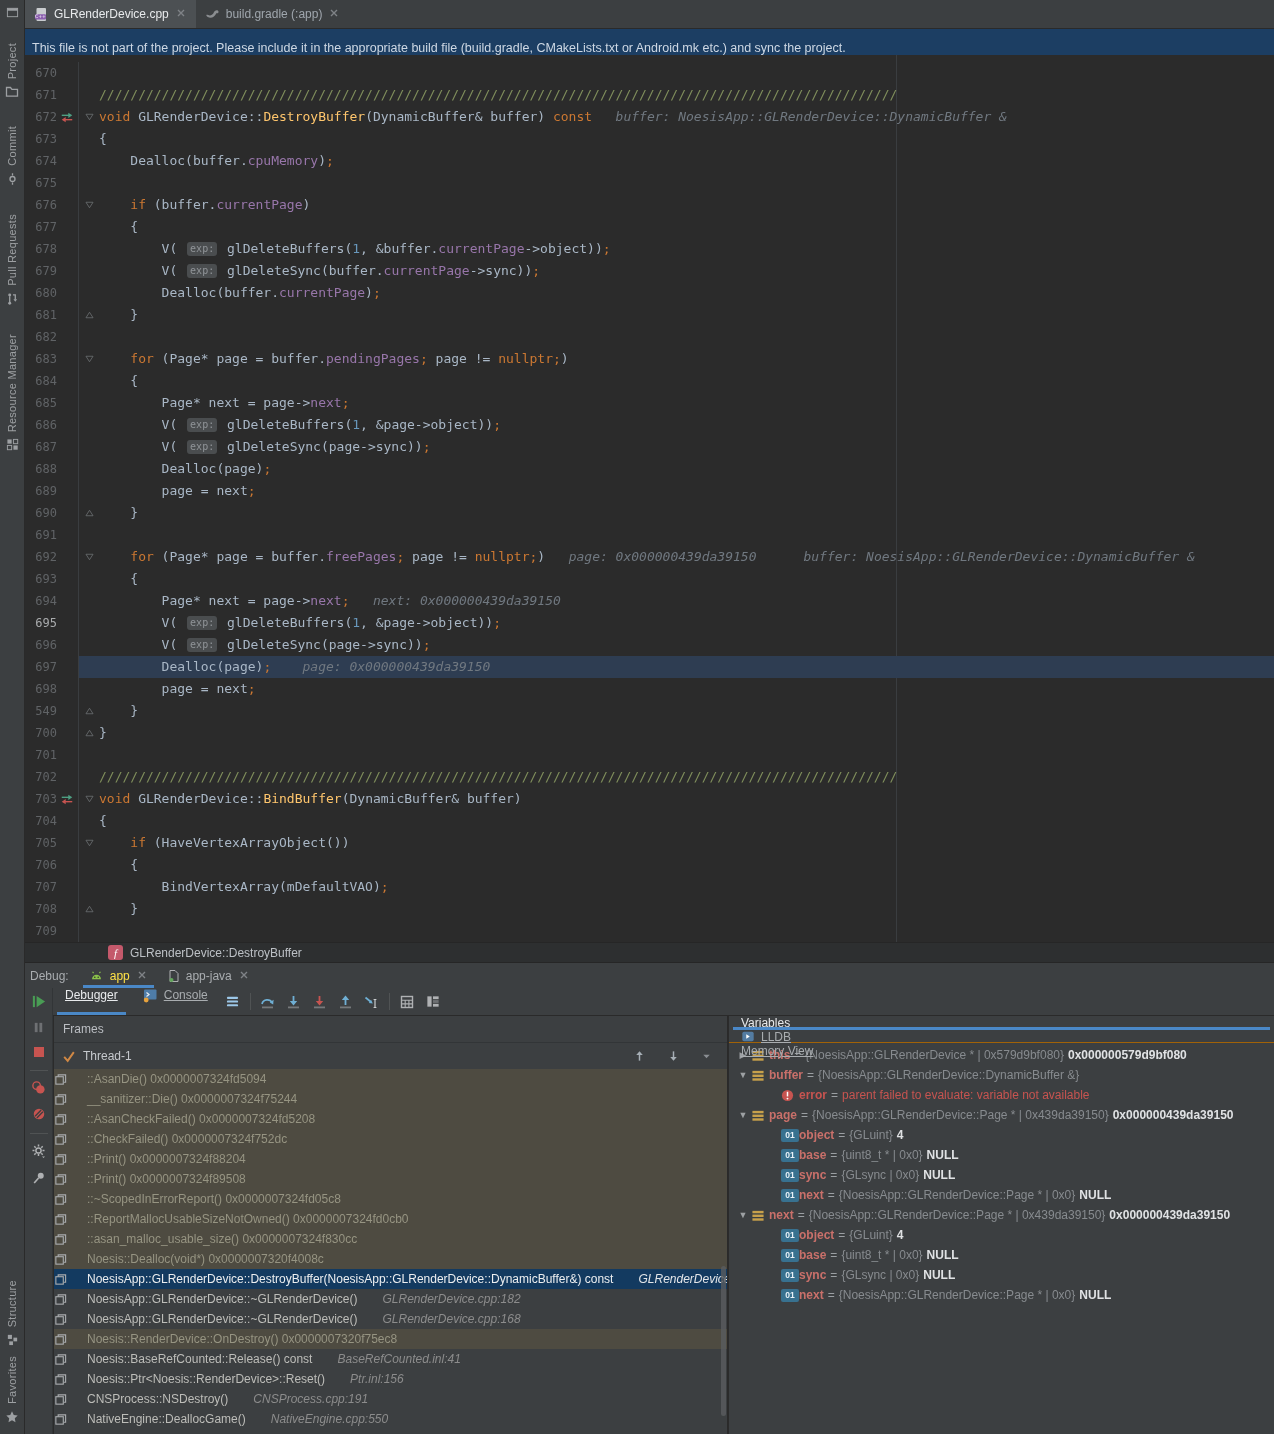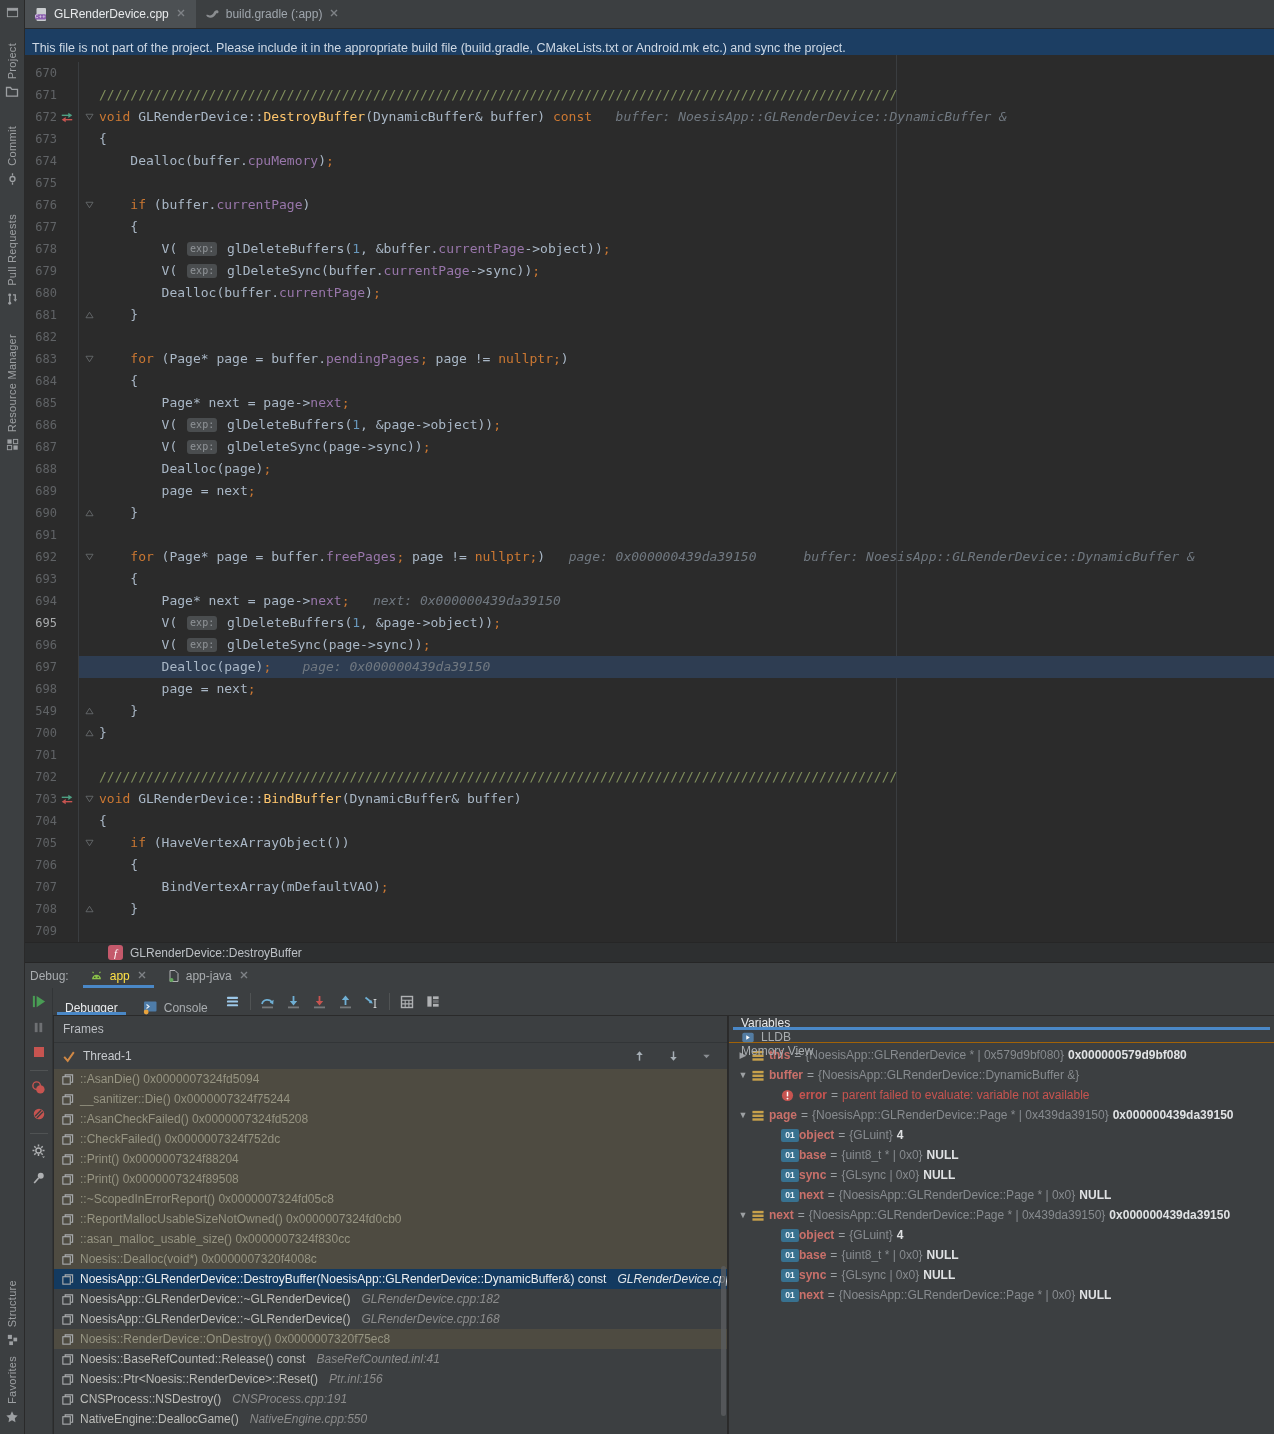--- a/index.html
+++ b/index.html
@@ -49,38 +49,38 @@
   #dbghead{position:absolute;left:25px;top:962px;right:0;height:26px;background:#3C3F41;border-top:1px solid #262626;
            display:flex;align-items:stretch;box-sizing:border-box;}
   #dbghead .dlabel{display:flex;align-items:center;color:#A9ADB0;padding:0 10px 0 5px;}
   .stab{display:flex;align-items:center;gap:6px;padding:0 10px;position:relative;color:#A9ADB0;}
   .stab.active{color:#fde047;}
   .stab.active:after{content:"";position:absolute;left:4px;right:4px;bottom:0;height:3px;background:#4A88C7;}
 
   
   #dbgbar{position:absolute;left:53px;top:988px;right:0;height:28px;background:#3C3F41;border-bottom:1px solid #2a2a2a;
           display:flex;align-items:stretch;box-sizing:border-box;}
-  .vtabbtn{display:flex;align-items:flex-end;gap:6px;padding:0 12px;position:relative;color:#A9ADB0;}
+  .vtabbtn{display:flex;align-items:flex-start;gap:6px;padding:0 12px;position:relative;color:#A9ADB0;text-decoration:underline;}
   .vtabbtn.active{color:#E8EAEC;}
   .vtabbtn.active:after{content:"";position:absolute;left:4px;right:4px;bottom:0;height:3px;background:#4A88C7;}
   .tbicon{display:flex;align-items:center;justify-content:center;width:26px;height:100%;}
   .tbsep{width:1px;background:#505354;margin:5px 4px;}
 
   
   #dbgstrip{position:absolute;left:25px;top:988px;width:28px;bottom:0;background:#3C3F41;border-right:1px solid #323537;
             display:flex;flex-direction:column;align-items:center;padding-top:6px;box-sizing:border-box;gap:9px;}
   .vsep{width:18px;height:1px;background:#505354;}
 
   
   #frames{position:absolute;left:54px;top:1016px;width:674px;bottom:0;background:#3C3F41;box-sizing:border-box;border-right:1px solid #2a2a2a;}
   #frames .phead{height:26px;display:flex;align-items:center;padding-left:9px;color:#BBBEC3;border-bottom:1px solid #323537;}
   #threadrow{height:26px;display:flex;align-items:center;gap:7px;padding:0 8px;border-bottom:1px solid #323537;color:#C6C9CD;}
   #threadrow .spacer{flex:1;}
   #framelist{position:absolute;top:53px;left:0;right:0;bottom:0;overflow:hidden;}
-  .frow{height:20px;display:flex;align-items:center;gap:6px;padding-left:7px;white-space:nowrap;overflow:hidden;color:#BDBDB9;}
+  .frow{height:20px;display:flex;align-items:center;gap:20px;white-space:nowrap;overflow:hidden;color:#BDBDB9;}
   .frow.olive{background:#4E4B41;color:#969482;}
   .frow.sel{background:#133A60;color:#ECEEF0;}
   .floc{font-style:italic;color:#8C8C8C;margin-left:5px;}
   .frow.sel .floc{color:#E3E6E9;}
   #fscroll{position:absolute;right:1px;top:200px;width:5px;height:160px;background:#5A5D5F;border-radius:3px;opacity:.8;}
 
   
   #vars{position:absolute;left:729px;top:1016px;right:0;bottom:0;background:#3C3F41;box-sizing:border-box;}
   #vartabs{height:26px;display:flex;align-items:stretch;border-bottom:1px solid #a16207;flex-direction:column;}
   #vartree{padding-top:2px;}

